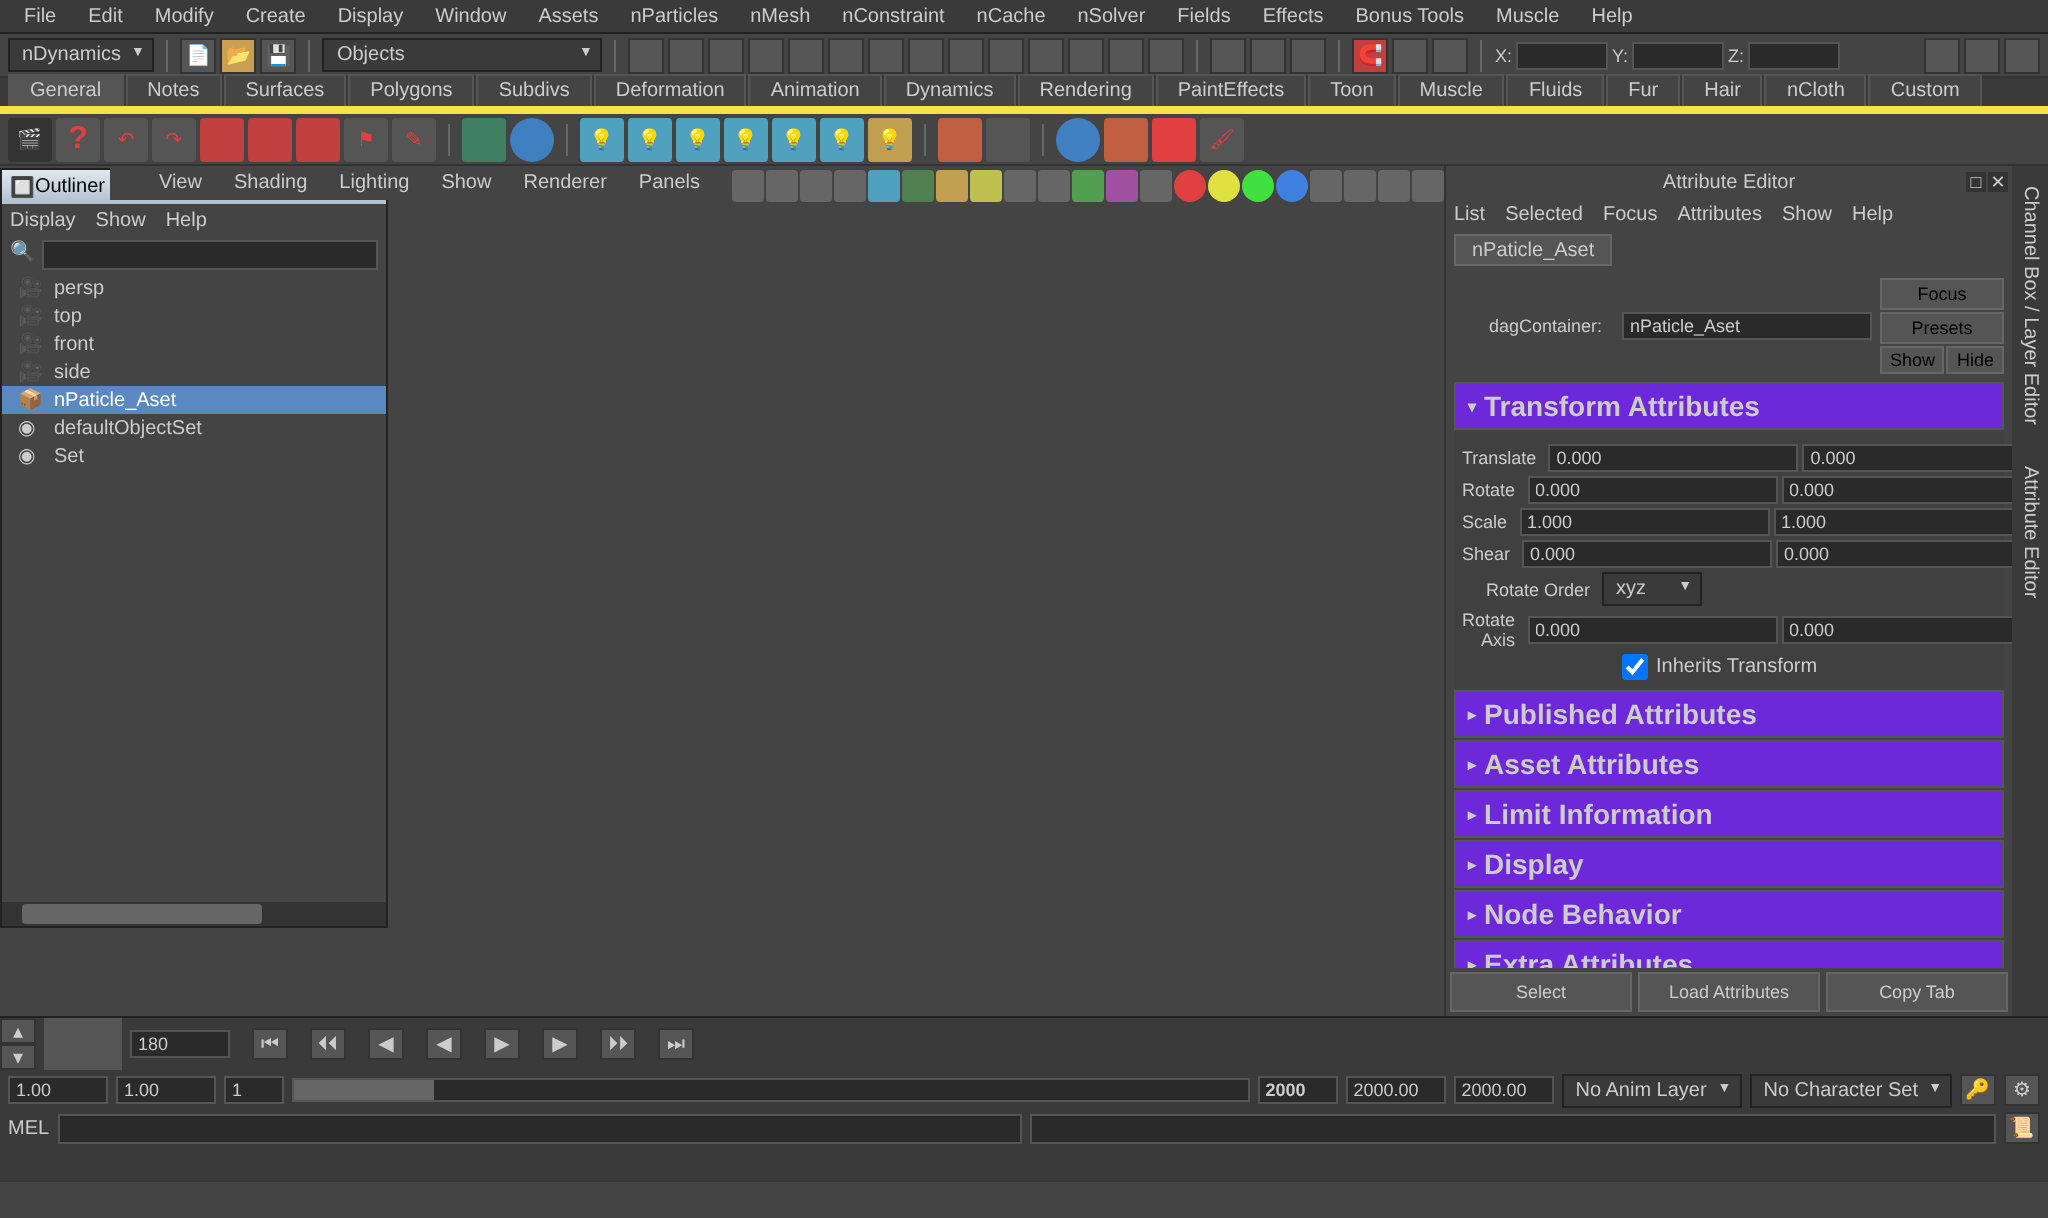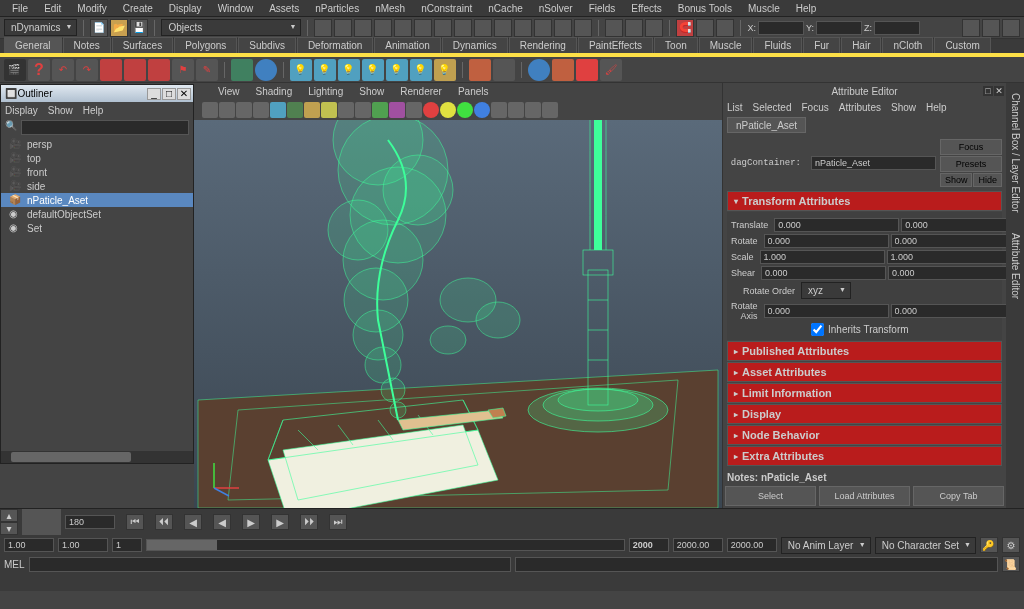--- a/index.html
+++ b/index.html
@@ -11,42 +11,42 @@
 .dropdown::after { content: "▼"; position: absolute; right: 4px; top: 3px; font-size: 7px; }
 .icon-btn { width: 18px; height: 18px; background: #555; border: 1px solid #333; display: inline-flex; align-items: center; justify-content: center; cursor: pointer; }
 .sep { width: 1px; height: 16px; background: #666; margin: 0 4px; }
 .tab-row { background: #3a3a3a; height: 18px; display: flex; align-items: flex-end; padding-left: 4px; border-bottom: 4px solid #fde047; }
 .tab { padding: 2px 10px; background: #444; margin-right: 1px; border: 1px solid #555; border-bottom: none; cursor: pointer; }
 .tab.active { background: #555; }
 .shelf { background: #444; height: 26px; display: flex; align-items: center; padding: 2px 4px; gap: 2px; border-bottom: 1px solid #333; }
 .shelf-btn { width: 22px; height: 22px; background: #555; border-radius: 2px; display: flex; align-items: center; justify-content: center; cursor: pointer; }
 .main-area { display: flex; height: 425px; }
 .left-pane { width: 194px; background: #444; position: relative; }
-.viewport-col { flex: 1; display: flex; flex-direction: column; position: relative; justify-content: flex-end; }
+.viewport-col { flex: 1; display: flex; flex-direction: row; position: relative; justify-content: flex-end; }
 .viewport-menu { background: #444; height: 17px; display: flex; align-items: center; padding-left: 16px; gap: 0; }
 .viewport-menu span { padding: 2px 8px; cursor: pointer; }
 .viewport-toolbar { background: #444; height: 20px; display: flex; align-items: center; padding-left: 8px; gap: 1px; }
 .vp-icon { width: 16px; height: 16px; border-radius: 2px; }
 .viewport-canvas { flex: 1; background: linear-gradient(180deg, #5a6a7a 0%, #3a4550 100%); position: relative; overflow: hidden; }
 .right-pane { width: 284px; background: #444; display: flex; flex-direction: column; border-left: 1px solid #333; }
 .right-sidebar { width: 18px; background: #3a3a3a; writing-mode: vertical-rl; display: flex; align-items: center; justify-content: flex-start; padding-top: 10px; gap: 20px; font-size: 9px; }
 .right-sidebar div { cursor: pointer; }
 .attr-header { height: 16px; display: flex; justify-content: center; align-items: center; background: #444; font-size: 9px; position: relative; }
 .attr-header .winbtn { position: absolute; right: 2px; display: flex; gap: 1px; }
 .attr-header .winbtn span { width: 10px; height: 10px; background: #333; display: inline-block; font-size: 9px; text-align: center; line-height: 10px; cursor: pointer; }
 .attr-menu { height: 16px; display: flex; align-items: center; padding-left: 4px; gap: 10px; }
 .attr-menu span { cursor: pointer; }
 .attr-tabs { height: 20px; display: flex; padding: 2px 4px; }
 .attr-tab { background: #555; border: 1px solid #666; padding: 2px 8px; cursor: pointer; }
 .attr-body { flex: 1; overflow-y: auto; padding: 4px; }
 .attr-field-row { display: flex; align-items: center; margin: 2px 0; }
 .attr-label { width: 70px; text-align: right; padding-right: 6px; font-size: 9px; }
 .attr-input { background: #2a2a2a; border: 1px solid #555; padding: 1px 3px; color: #ccc; flex: 1; font-size: 9px; min-width: 0; }
 .attr-btn { background: #555; border: 1px solid #666; padding: 2px 8px; cursor: pointer; font-size: 9px; }
-.section-header { background: #b91c1c; padding: 3px 6px; font-weight: bold; display: flex; align-items: center; cursor: pointer; margin: 1px 0; border: 1px solid #555; font-size: 11px; }
+.section-header { background: #6d28d9; padding: 3px 6px; font-weight: bold; display: flex; align-items: center; cursor: pointer; margin: 1px 0; border: 1px solid #555; font-size: 14px; }
 .section-header::before { content: "▸ "; margin-right: 4px; font-size: 8px; }
 .section-header.open::before { content: "▾ "; }
 .section-body { padding: 4px; background: #404040; }
 .triple-input { display: flex; gap: 2px; flex: 1; }
 .triple-input input { flex: 1; background: #2a2a2a; border: 1px solid #555; padding: 1px 3px; color: #ccc; font-size: 9px; min-width: 0; }
 .attr-footer { display: flex; padding: 2px; gap: 3px; }
 .attr-footer button { flex: 1; background: #555; border: 1px solid #666; padding: 4px; color: #ccc; cursor: pointer; font-size: 9px; }
 .outliner-window { position: absolute; top: 1px; left: 0; width: 194px; height: 380px; background: #444; border: 1px solid #222; display: flex; flex-direction: column; }
 .outliner-title { background: linear-gradient(180deg, #e0e8f0 0%, #b0c0d0 100%); color: #000; height: 17px; display: flex; align-items: center; padding-left: 4px; position: relative; font-size: 10px; }
 .outliner-title .winbtn { position: absolute; right: 2px; display: flex; gap: 1px; }
@@ -367,21 +367,21 @@
       <span>Focus</span>
       <span>Attributes</span>
       <span>Show</span>
       <span>Help</span>
     </div>
     <div class="attr-tabs">
         <div class="attr-tab">nPaticle_Aset</div>
       </div>
     <div class="attr-body">
       <div style="display:flex;align-items:center;gap:4px;margin-bottom:4px;">
-        <span class="attr-label" style="width:80px;font-family:Liberation Mono, monospace;">dagContainer:</span>
+        <span class="attr-label" style="width:80px;">dagContainer:</span>
         <input class="attr-input" value="nPaticle_Aset" style="">
         <div style="display:flex;flex-direction:column;gap:1px;">
           <button class="attr-btn">Focus</button>
           <button class="attr-btn">Presets</button>
           <div style="display:flex;gap:1px;">
               <button class="attr-btn" style="padding:1px 4px;">Show</button>
               <button class="attr-btn" style="padding:1px 4px;">Hide</button>
             </div>
         </div>
       </div>

